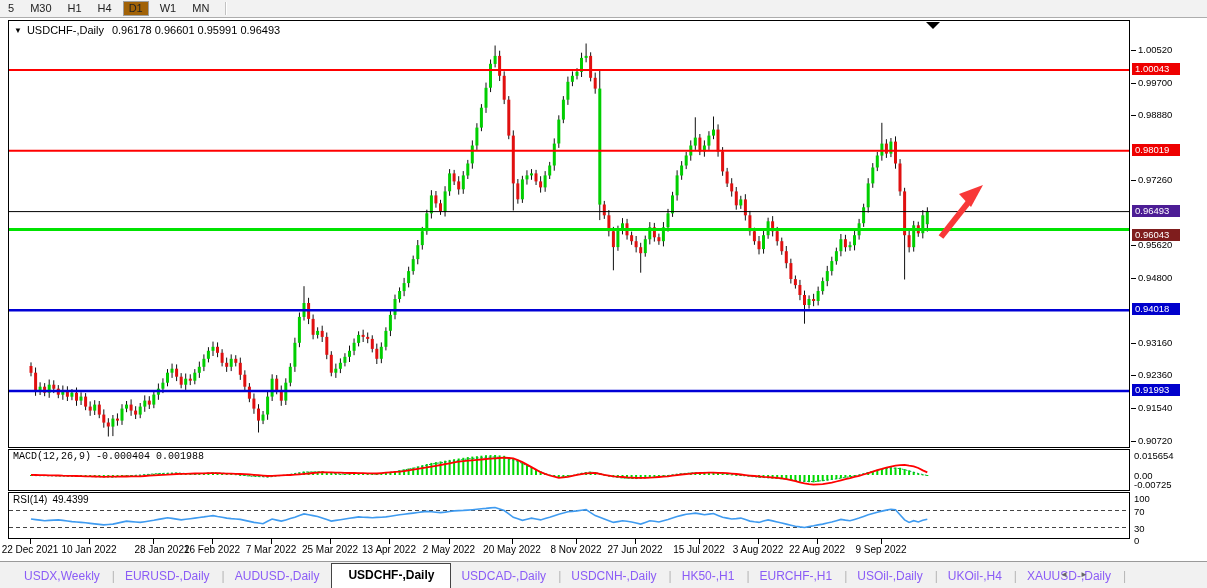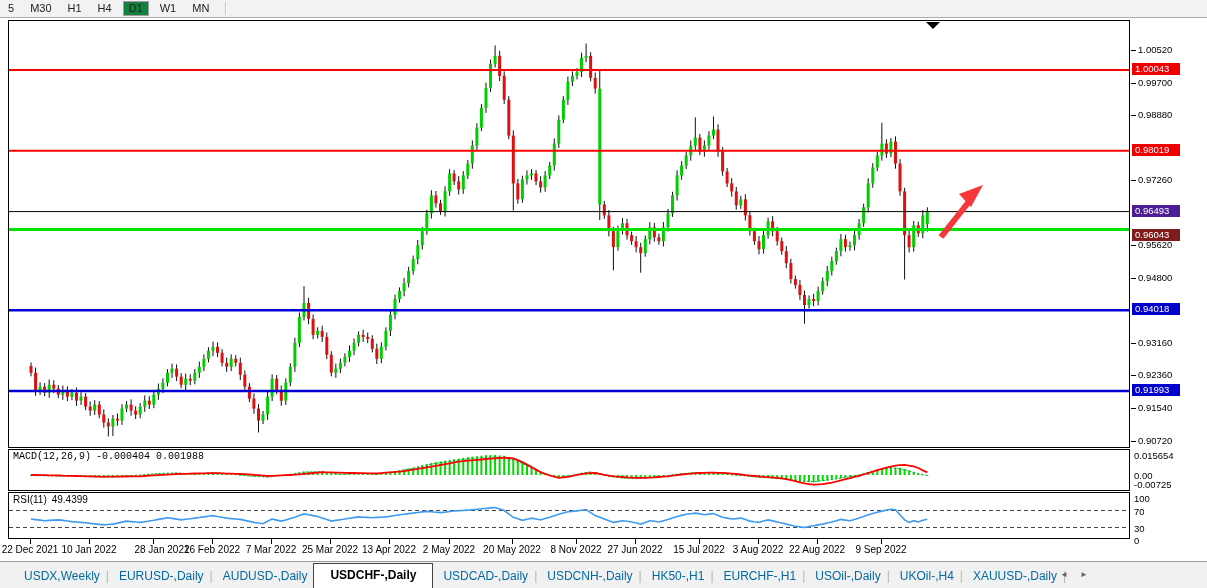--- a/index.html
+++ b/index.html
@@ -2,21 +2,21 @@
 <html><head>
 <meta charset="utf-8">
 <style>
   html,body{margin:0;padding:0;background:#ffffff;font-family:"Liberation Sans",sans-serif;}
   #app{position:relative;width:1207px;height:588px;background:#ffffff;overflow:hidden;}
 
   
   .toolbar{position:absolute;left:0;top:0;width:1207px;height:17px;background:#f2f2f2;
            border-bottom:1px solid #adadad;display:flex;align-items:center;font-size:11px;color:#222;}
   .tf-btn{padding:0 5px;margin:0 3px;height:15px;line-height:15px;cursor:default;}
-  .tf-btn.active{background:#15803d;border:1px solid #9f9f9f;height:13px;line-height:13px;}
+  .tf-btn.active{background:#a16207;border:1px solid #9f9f9f;height:13px;line-height:13px;}
   .tb-sep{width:1px;height:13px;background:#c2c2c2;border-right:1px solid #ffffff;margin-left:8px;}
 
   
   .pane{position:absolute;left:8px;width:1122px;background:#ffffff;border:1px solid #000;box-sizing:border-box;}
   #main-pane{top:20px;height:428px;}
   #macd-pane{top:449px;height:42px;}
   #rsi-pane{top:492px;height:47px;}
   .pane svg{display:block;}
 
   .chart-title{position:absolute;left:14px;top:24px;font-size:11px;color:#000;z-index:5;}
@@ -34,21 +34,21 @@
            line-height:12px;padding-left:3px;box-sizing:border-box;}
   .ind-tick{position:absolute;left:1134px;font-size:9.5px;color:#000;}
 
   
   .x-label{position:absolute;top:544px;font-size:10px;color:#000;transform:translateX(-50%);white-space:nowrap;}
   .x-dash{position:absolute;top:539px;width:1px;height:5px;background:#000;}
 
   
   .tabbar{position:absolute;left:0;top:561px;width:1207px;height:27px;background:#f1f1f1;
           border-top:1px solid #9a9a9a;display:flex;align-items:flex-end;font-size:12px;}
-  .tab{color:#0369a1;padding:4px 6px 6px 10px;white-space:nowrap;cursor:default;}
+  .tab{color:#8b5cf6;padding:4px 12px 6px 10px;white-space:nowrap;cursor:default;}
   .tab.active{background:#ffffff;border:1px solid #444;border-bottom:none;color:#000;
               font-weight:bold;padding:4px 16px 7px 16px;margin-bottom:0;}
   .tabsep{color:#b5b5b5;padding-bottom:6px;}
   .tab-pad{width:14px;flex:none;}
   .tab-scroll{position:absolute;top:570px;font-size:8px;color:#666;letter-spacing:6px;}
 </style>
 </head>
 <body>
 
 <div id="app">
@@ -57,20 +57,23 @@
       <div class="tf-btn">5</div>
       <div class="tf-btn">M30</div>
       <div class="tf-btn">H1</div>
       <div class="tf-btn">H4</div>
       <div class="tf-btn active">D1</div>
       <div class="tf-btn">W1</div>
       <div class="tf-btn">MN</div>
       <div class="tb-sep"></div>
     </div>
 
+  <div class="chart-title">
+    <span class="tri">▼</span><span class="sym">USDCHF-,Daily</span><span>0.96178 0.96601 0.95991 0.96493</span>
+  </div>
 
   <div class="pane" id="main-pane">
       <svg width="1120" height="426" xmlns="http://www.w3.org/2000/svg">
         <g>
           <line x1="22" y1="341.4" x2="22" y2="355.3" stroke="#101010" stroke-width="1"></line>
           <rect x="20.5" y="345.0" width="3" height="6.8" fill="#e01010"></rect>
           <line x1="26.55" y1="346.5" x2="26.55" y2="374.8" stroke="#101010" stroke-width="1"></line>
           <rect x="25.1" y="351.7" width="3" height="17.9" fill="#e01010"></rect>
           <line x1="31.1" y1="361.3" x2="31.1" y2="374.0" stroke="#101010" stroke-width="1"></line>
           <rect x="29.6" y="365.7" width="3" height="4.0" fill="#00ce00"></rect>
@@ -691,21 +694,21 @@
         <line x1="0" y1="17.5" x2="1120" y2="17.5" stroke="#444" stroke-width="1" stroke-dasharray="4,3"></line>
         <line x1="0" y1="34.5" x2="1120" y2="34.5" stroke="#444" stroke-width="1" stroke-dasharray="4,3"></line>
         <polyline points="22.0,26.0 26.6,26.6 31.1,27.1 35.6,27.7 40.2,27.4 44.8,27.1 49.3,26.9 53.8,27.4 58.4,28.0 62.9,28.6 67.5,29.0 72.0,29.4 76.6,29.8 81.2,30.4 85.7,30.9 90.3,31.4 94.8,31.9 99.3,31.5 103.9,31.1 108.5,30.1 113.0,29.1 117.5,28.1 122.1,28.6 126.6,29.0 131.2,29.4 135.8,28.7 140.3,28.0 144.8,27.3 149.4,26.4 153.9,25.6 158.5,24.7 163.0,25.4 167.6,26.1 172.2,26.9 176.7,26.3 181.3,25.7 185.8,25.1 190.3,24.5 194.9,23.9 199.4,23.2 204.0,22.6 208.5,23.5 213.1,24.3 217.7,25.1 222.2,25.6 226.8,26.0 231.3,26.4 235.8,27.4 240.4,28.4 244.9,29.4 249.5,30.0 254.0,30.7 258.6,28.3 263.1,26.0 267.7,27.1 272.3,28.1 276.8,26.9 281.3,25.6 285.9,24.3 290.4,22.6 295.0,20.9 299.6,21.8 304.1,22.6 308.6,23.5 313.2,25.0 317.8,26.6 322.3,28.1 326.8,27.4 331.4,26.7 335.9,26.0 340.5,25.3 345.1,24.6 349.6,23.9 354.1,24.2 358.7,24.4 363.3,24.7 367.8,24.4 372.3,24.2 376.9,23.9 381.4,23.2 386.0,22.5 390.6,21.8 395.1,21.2 399.6,20.6 404.2,20.1 408.8,19.5 413.3,18.9 417.8,18.4 422.4,18.8 426.9,19.2 431.5,19.6 436.1,19.1 440.6,18.5 445.1,17.9 449.7,17.6 454.3,17.4 458.8,17.1 463.3,16.7 467.9,16.2 472.4,15.8 477.0,15.4 481.5,14.9 486.1,14.5 490.6,16.0 495.2,17.5 499.8,20.9 504.3,24.3 508.8,25.8 513.4,27.3 518.0,26.2 522.5,25.1 527.0,26.0 531.6,26.9 536.1,25.6 540.7,24.3 545.3,22.8 549.8,21.3 554.4,20.1 558.9,18.8 563.4,18.4 568.0,17.9 572.5,17.3 577.1,16.7 581.6,19.6 586.2,22.6 590.8,24.3 595.3,26.0 599.9,27.7 604.4,29.4 608.9,28.6 613.5,27.7 618.0,28.3 622.6,29.0 627.1,30.0 631.7,31.1 636.3,29.4 640.8,27.7 645.4,28.3 649.9,29.0 654.4,27.7 659.0,26.4 663.5,24.9 668.1,23.5 672.6,22.4 677.2,21.3 681.8,20.7 686.3,20.1 690.9,20.9 695.4,21.8 699.9,21.1 704.5,20.5 709.0,22.4 713.6,24.3 718.1,25.1 722.7,26.0 727.3,25.6 731.8,25.1 736.4,26.6 740.9,28.1 745.4,28.8 750.0,29.4 754.5,28.1 759.1,26.9 763.6,27.9 768.2,29.0 772.8,30.0 777.3,31.1 781.9,32.2 786.4,33.2 790.9,33.9 795.5,34.5 800.0,33.6 804.6,32.8 809.1,31.9 813.7,31.1 818.3,30.0 822.8,29.0 827.4,27.7 831.9,26.4 836.4,27.1 841.0,27.7 845.5,26.4 850.1,25.1 854.6,23.5 859.2,21.8 863.8,20.5 868.3,19.2 872.9,18.1 877.4,17.1 881.9,16.2 886.5,16.7 891.0,21.8 895.6,26.9 900.1,29.4 904.7,27.7 909.3,29.0 913.8,27.3 918.3,26.2" fill="none" stroke="#3f9bf0" stroke-width="1.6"></polyline>
       </svg>
     </div>
 
   <div class="ind-label" id="macd-label">
     <span>MACD(12,26,9)</span><span>-0.000404 0.001988</span>
   </div>
   <div class="ind-label" id="rsi-label">
-    <span>RSI(11)</span><span>49.4399</span>
+    <span>RSI(14)</span><span>49.4399</span>
   </div>
 
   <div id="price-axis">
       <div class="y-dash" style="top:50px"></div>
       <div class="y-tick" style="top:44px">1.00520</div>
       <div class="y-dash" style="top:83px"></div>
       <div class="y-tick" style="top:77px">0.99700</div>
       <div class="y-dash" style="top:115px"></div>
       <div class="y-tick" style="top:109px">0.98880</div>
       <div class="y-dash" style="top:180px"></div>

